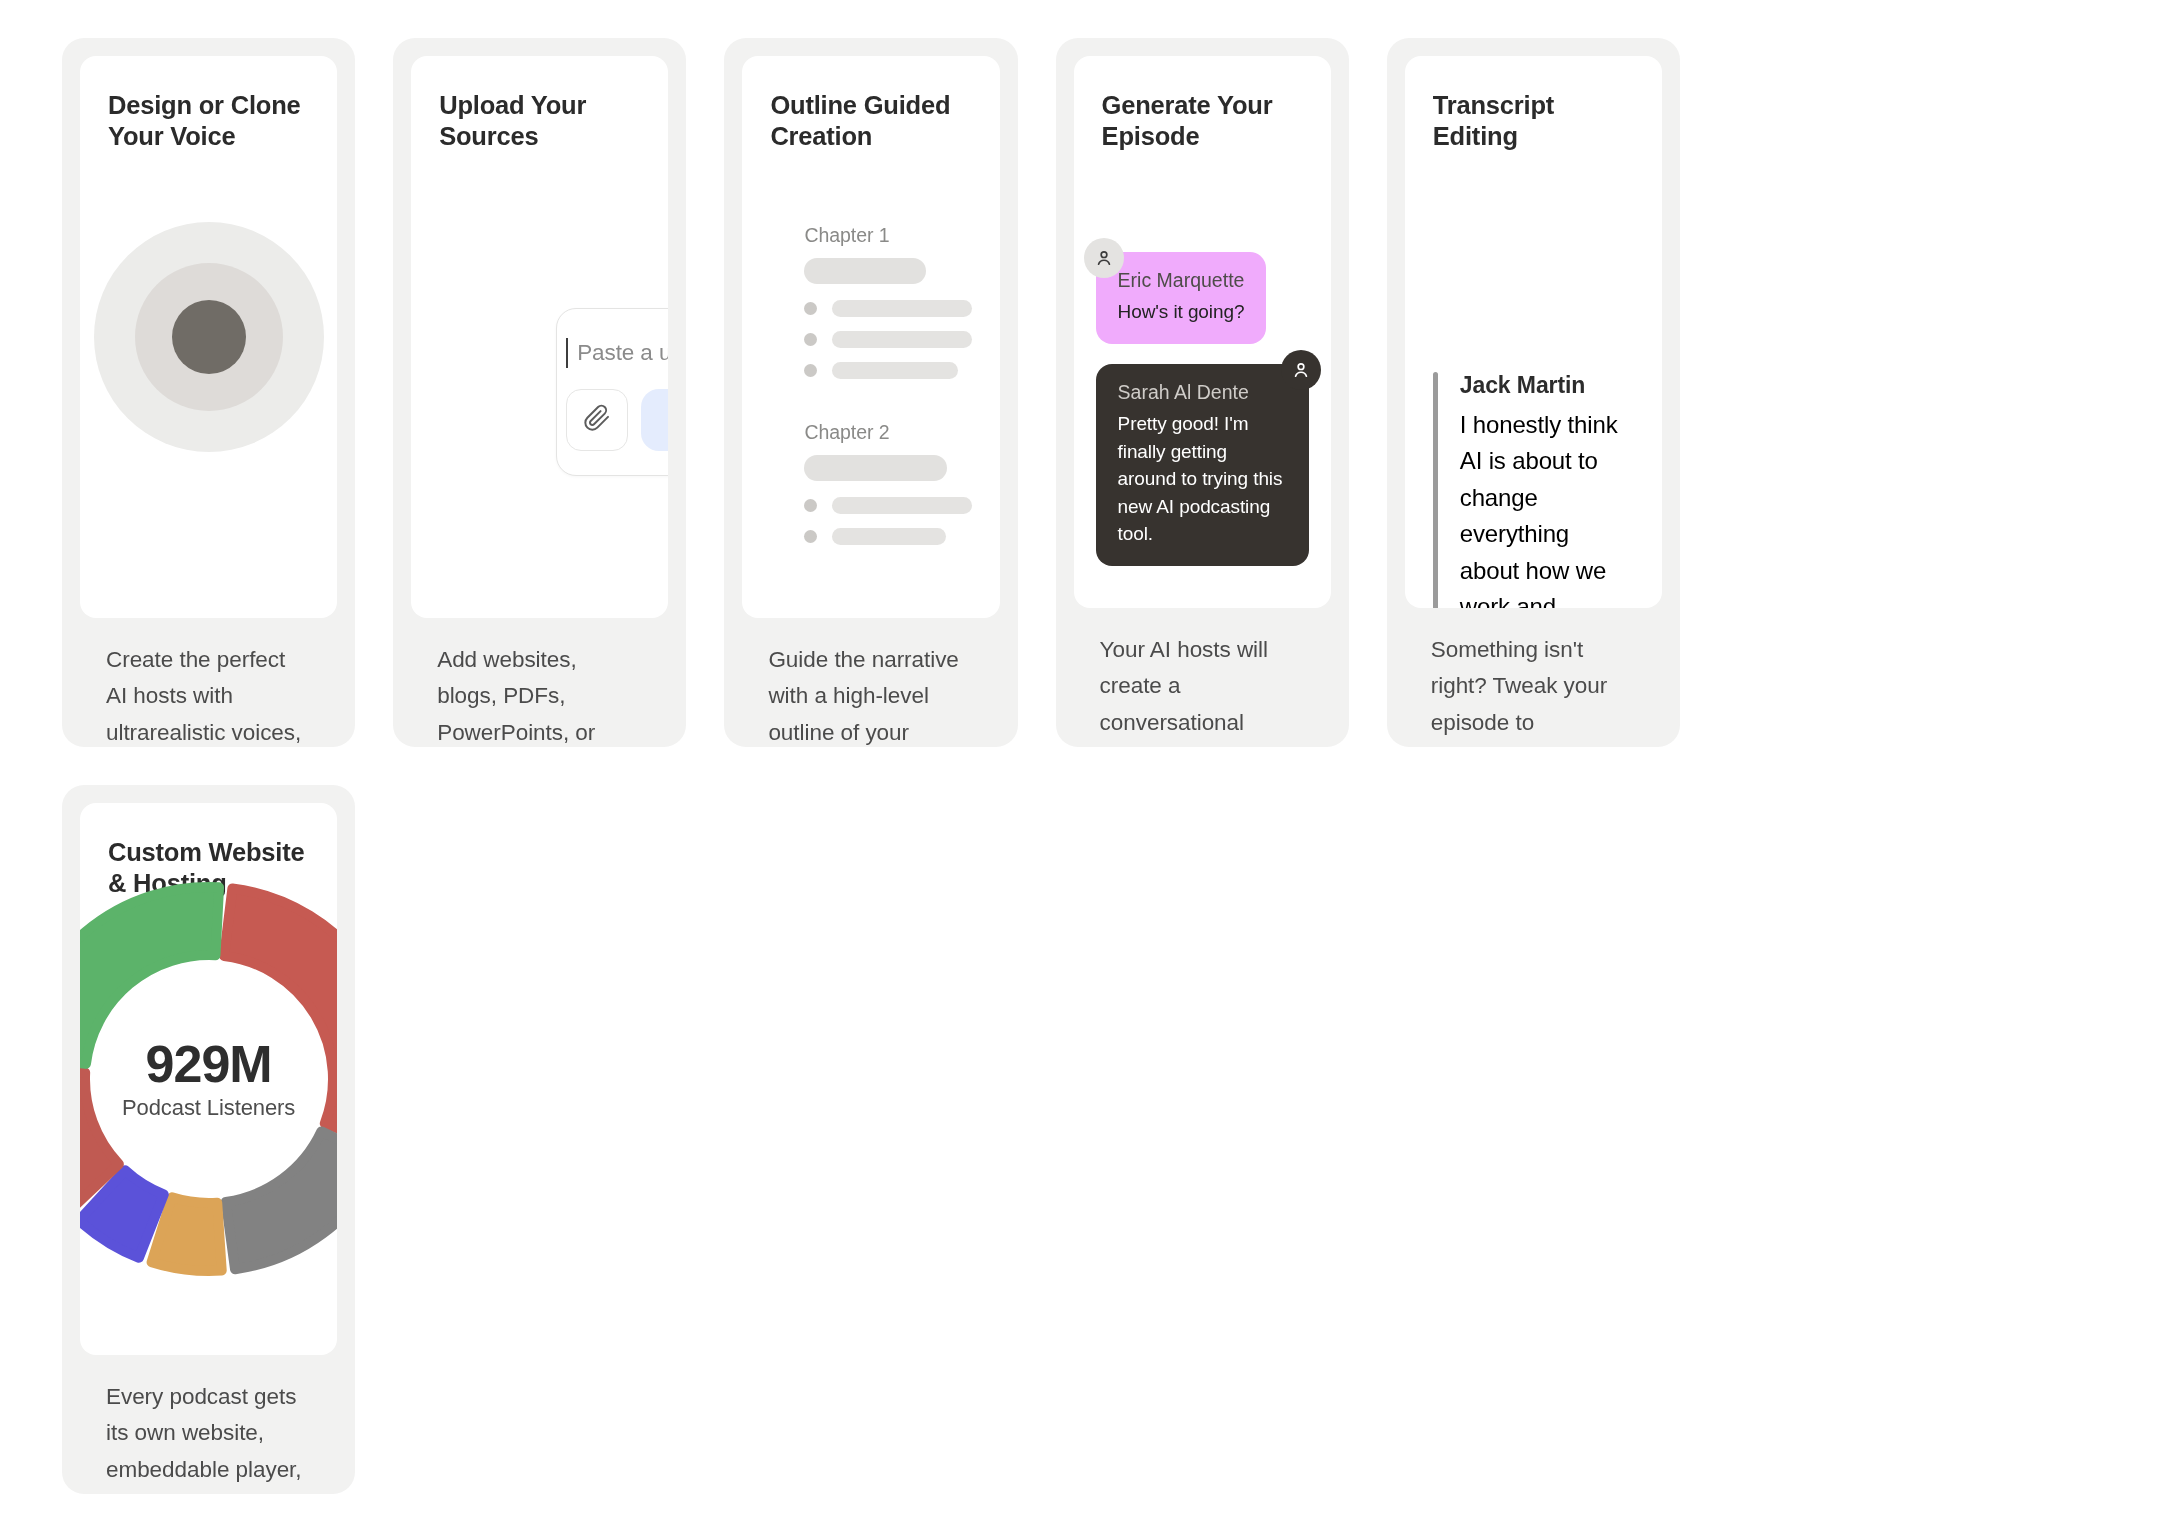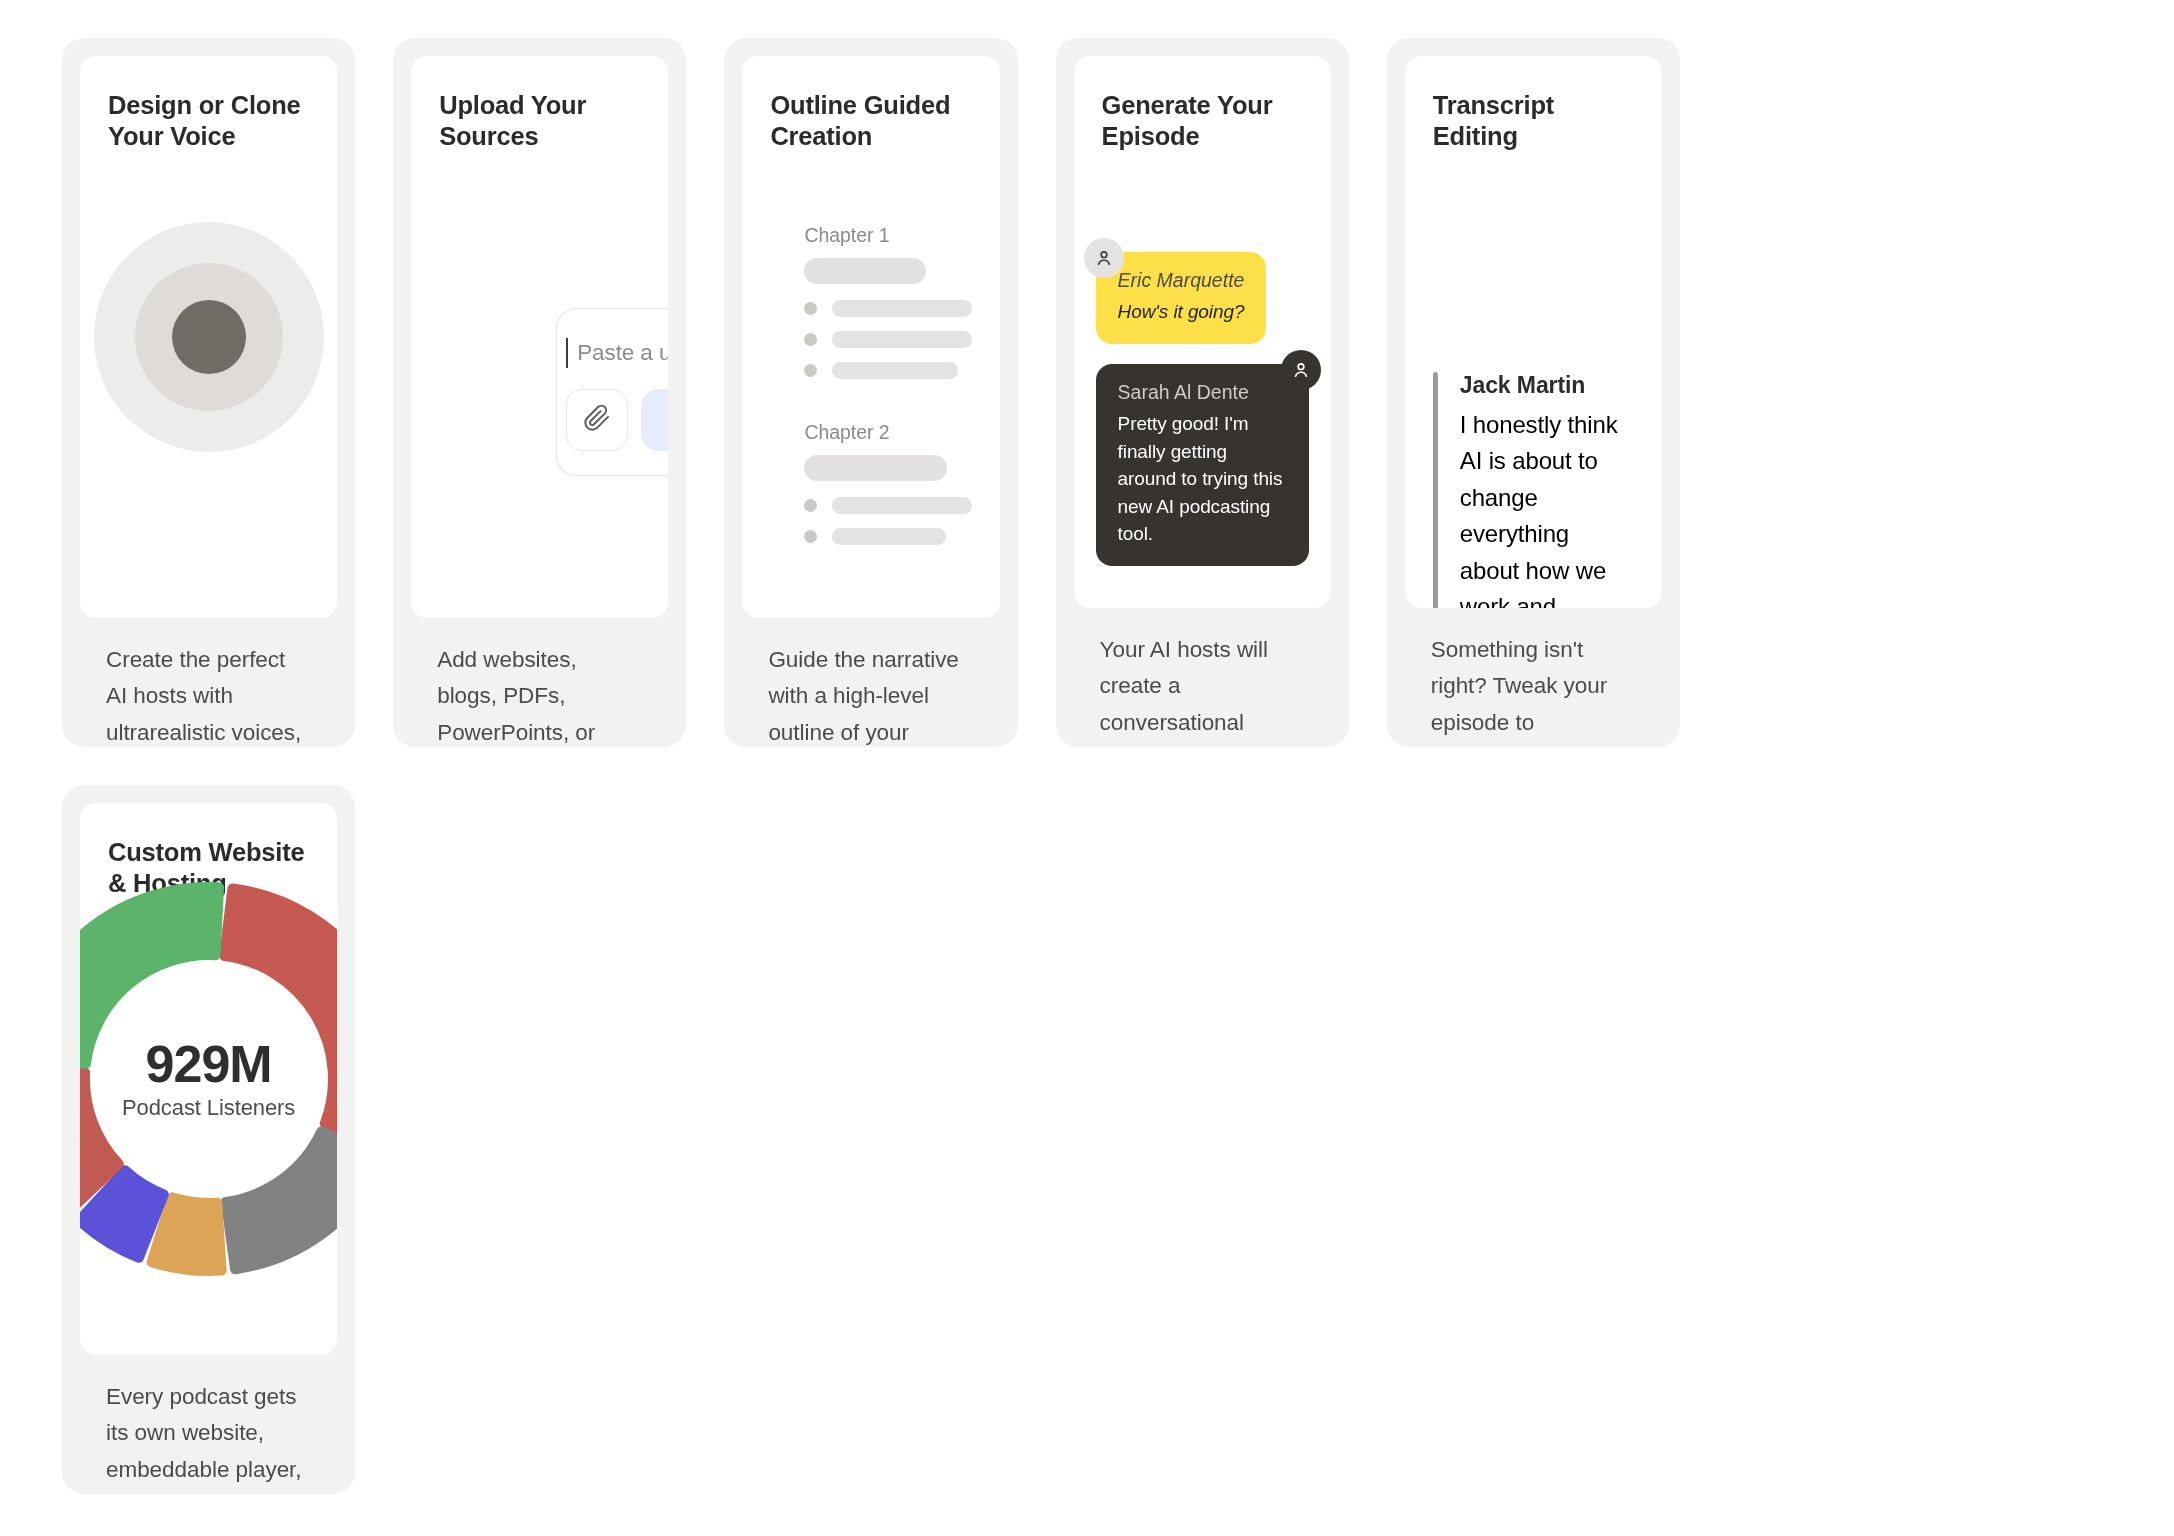--- a/index.html
+++ b/index.html
@@ -137,21 +137,21 @@
   
   .chat { position: absolute; left: 22px; right: 22px; top: 196px; }
   .bubble-row { display: flex; position: relative; }
   .bubble-row.right { justify-content: flex-end; margin-top: 20px; }
   .bubble {
     position: relative;
     border-radius: 16px;
     padding: 15px 22px 18px 22px;
     max-width: 410px;
   }
-  .bubble.light { background: #fde047; font-style: italic; }
+  .bubble.light { background: #f0abfc; }
   .bubble.dark  { background: #37332f; }
   .bubble-name { font-size: 19.5px; line-height: 1.35; margin-bottom: 5px; }
   .bubble.light .bubble-name { color: #4e4c49; }
   .bubble.dark  .bubble-name { color: #cfccc8; }
   .bubble-text { font-size: 19px; line-height: 1.45; letter-spacing: -0.1px; }
   .bubble.light .bubble-text { color: #232323; }
   .bubble.dark  .bubble-text { color: #ffffff; }
   .avatar {
     position: absolute;
     width: 40px; height: 40px; border-radius: 50%;

